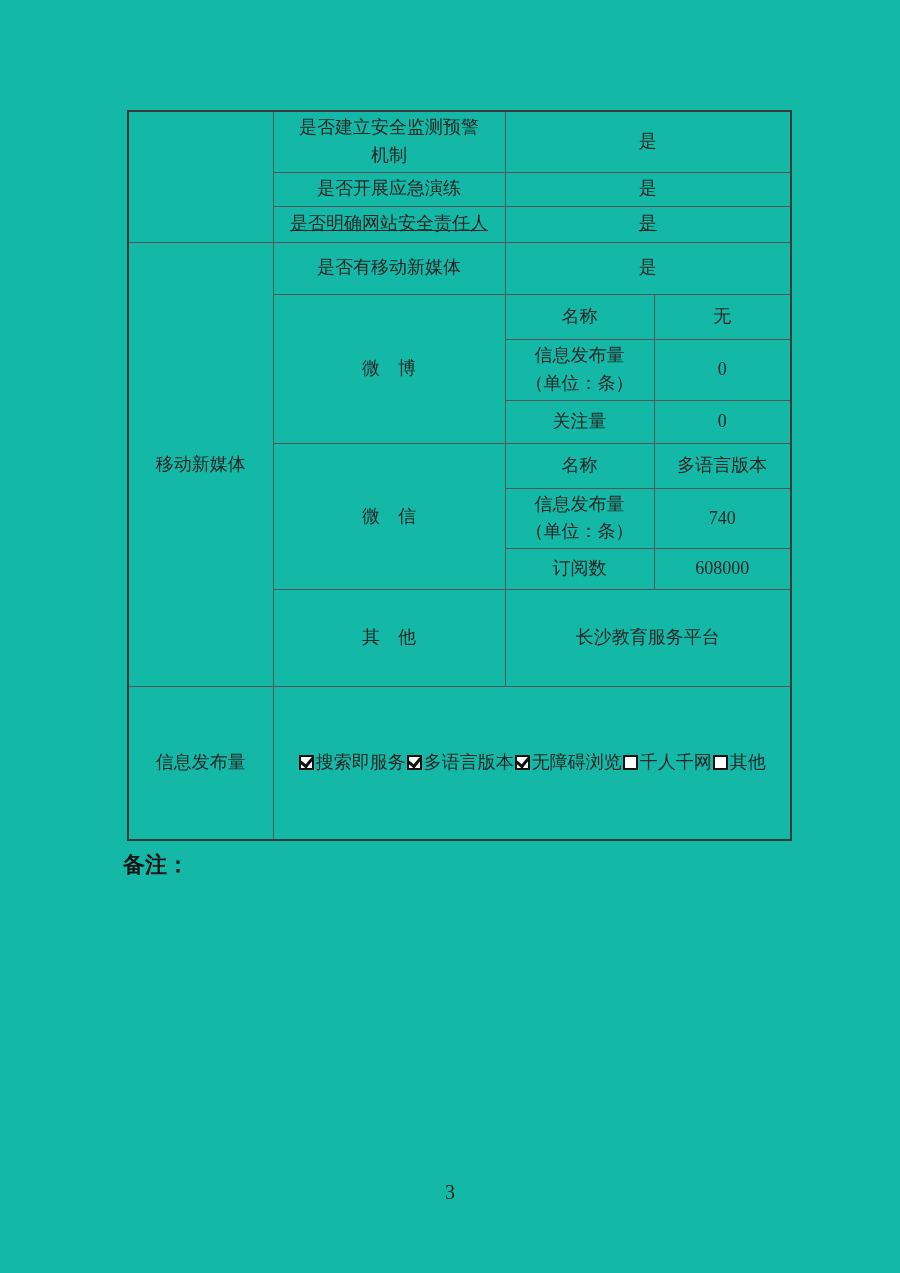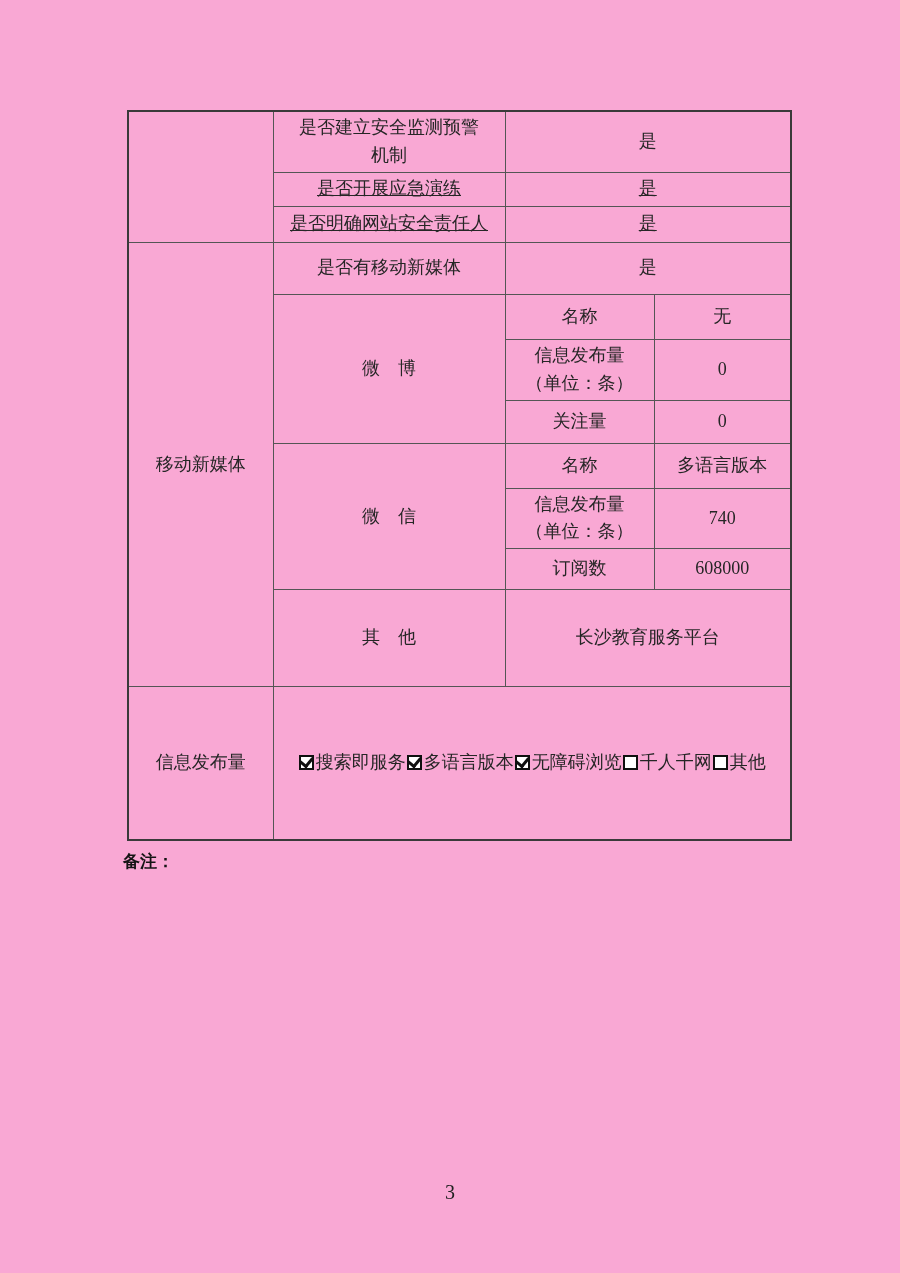--- a/index.html
+++ b/index.html
@@ -1,20 +1,20 @@
 <!DOCTYPE html>
 <html><head>
 <meta charset="utf-8">
 <style>
   html,body{margin:0;padding:0;background:#ffffff;}
   .page{
     position:relative;
     width:900px;
     height:1273px;
-    background:#f9a8d4;
+    background:#14b8a6;
     font-family:"Liberation Serif","DejaVu Serif",serif;
     color:#262626;
     overflow:hidden;
   }
   table.report{
     position:absolute;
     left:127px;
     top:110px;
     width:663px;
     border-collapse:collapse;
@@ -25,21 +25,21 @@
     border:1px solid #555555;
     text-align:center;
     vertical-align:middle;
     font-size:18px;
     line-height:1.55;
     padding:2px 10px;
     overflow:hidden;
   }
   .preline{white-space:pre-line;}
   tr.h53{height:53px;}
-  tr.h34{height:34px;text-decoration:underline;}
+  tr.h34{height:34px;}
   tr.h36{height:36px;text-decoration:underline;}
   tr.h52{height:52px;}
   tr.h45{height:45px;}
   tr.h55{height:55px;}
   tr.h43{height:43px;}
   tr.h49{height:49px;}
   tr.h41{height:41px;}
   tr.h97{height:97px;margin-left:20px;}
   tr.h153{height:153px;}
   td.innov-cell{padding-bottom:28px;}
@@ -65,21 +65,21 @@
     border-right:3px solid #101010;
     border-bottom:3px solid #101010;
     transform:rotate(40deg);
   }
   .notes{
     position:absolute;
     left:123px;
     top:850px;
     font-family:"Liberation Sans","DejaVu Sans",sans-serif;
     font-weight:700;
-    font-size:17px;
+    font-size:22px;
     color:#141414;
   }
   .pageno{
     position:absolute;
     left:0;
     top:1181px;
     width:100%;
     text-align:center;
     font-size:20px;
     color:#222222;

